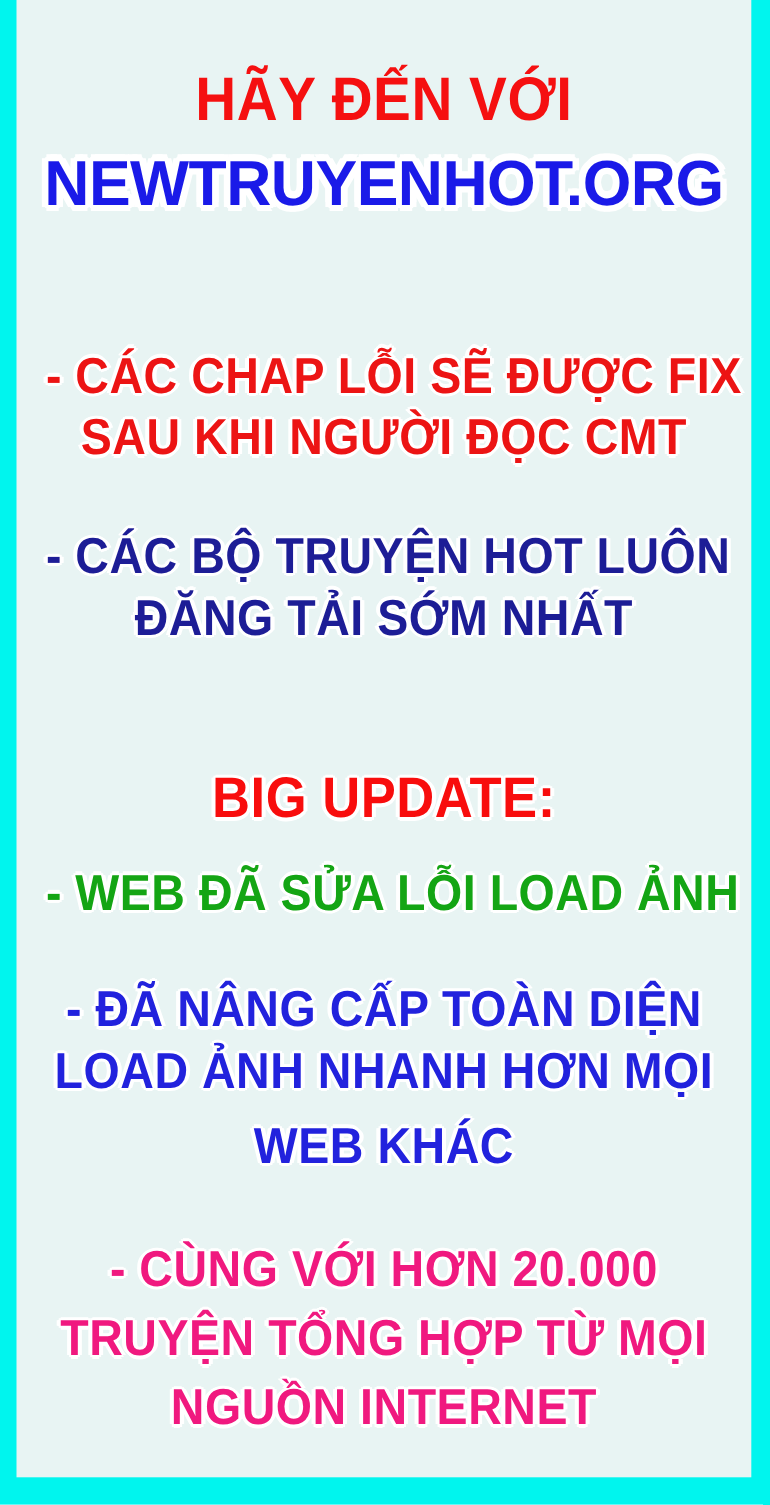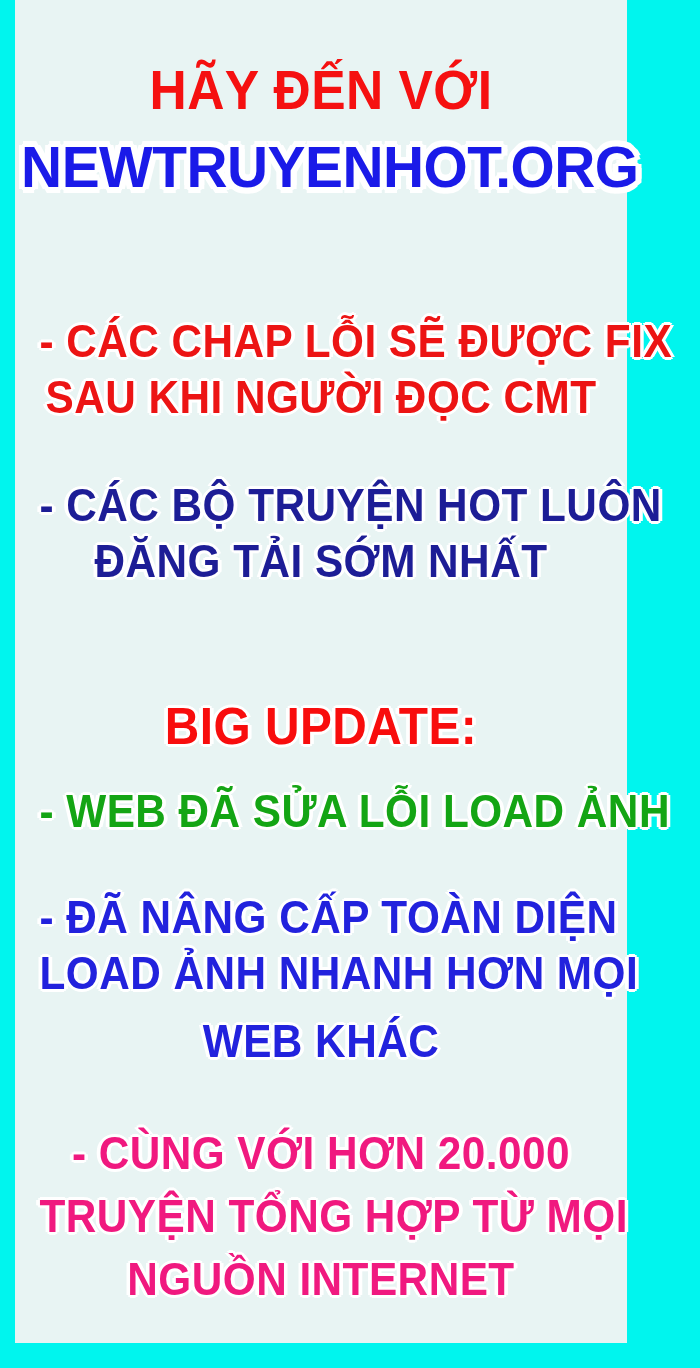--- a/index.html
+++ b/index.html
@@ -18,21 +18,21 @@
     box-sizing: border-box;
     background: #00f5ee;          
     overflow: hidden;
   }
 
   
   .panel {
     position: absolute;
     left: 15px;
     top: 0px;
-    width: 612px;
+    width: 668px;
     height: 1343px;
     background: #e8f4f3;
     box-sizing: border-box;
     padding: 16px;
   }
 
   .stack {
     position: absolute;
     left: 0;
     top: 0;

